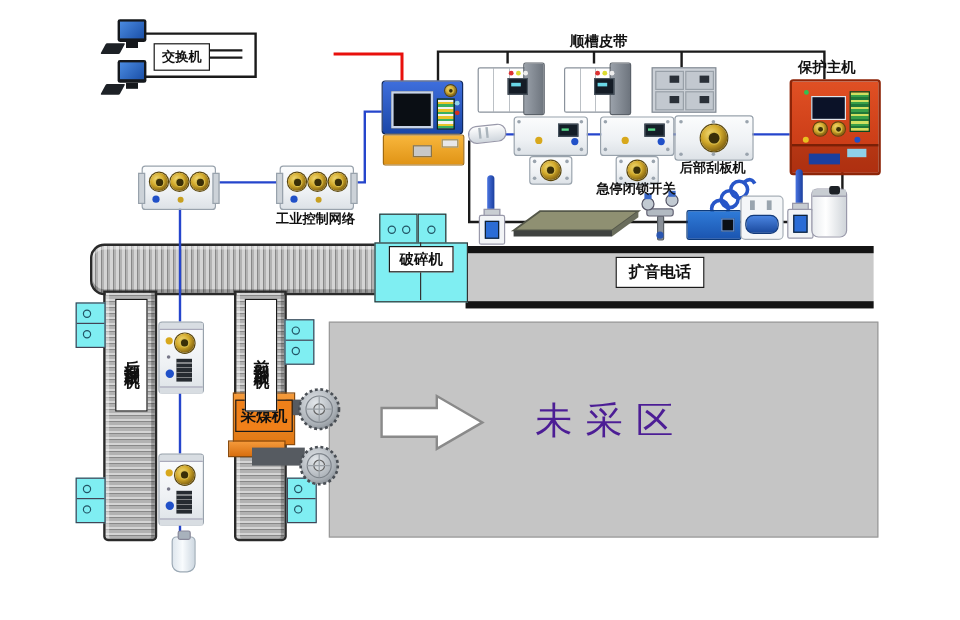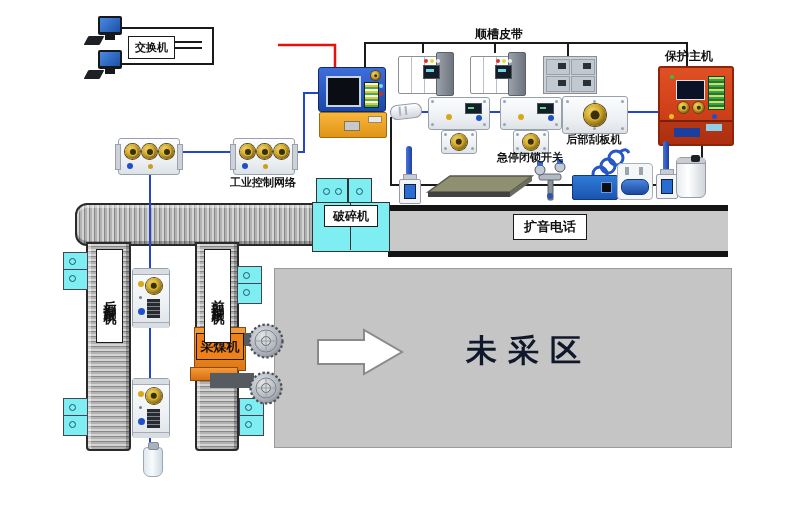--- a/index.html
+++ b/index.html
@@ -476,15 +476,15 @@
     </div>
   <div class="lblbox" style="left:513px;top:214px;width:72px;height:24px;font-size:13px;">
       <span>扩音电话</span>
     </div>
   <div class="vlbl" style="left:96px;top:249px;width:25px;height:92px;">
       <span>后部刮板机</span>
     </div>
   <div class="vlbl" style="left:204px;top:249px;width:25px;height:92px;">
       <span>前部刮板机</span>
     </div>
-  <div class="txt" style="left:444px;top:330px;width:170px;font-size:31px;letter-spacing:11px;font-weight:bold;color:#0f172a;"><span>未采区</span></div>
+  <div class="txt" style="left:424px;top:330px;width:170px;font-size:31px;letter-spacing:11px;font-weight:normal;color:#4c1d95;"><span>未采区</span></div>
 
 </div>
 
 </body></html>

